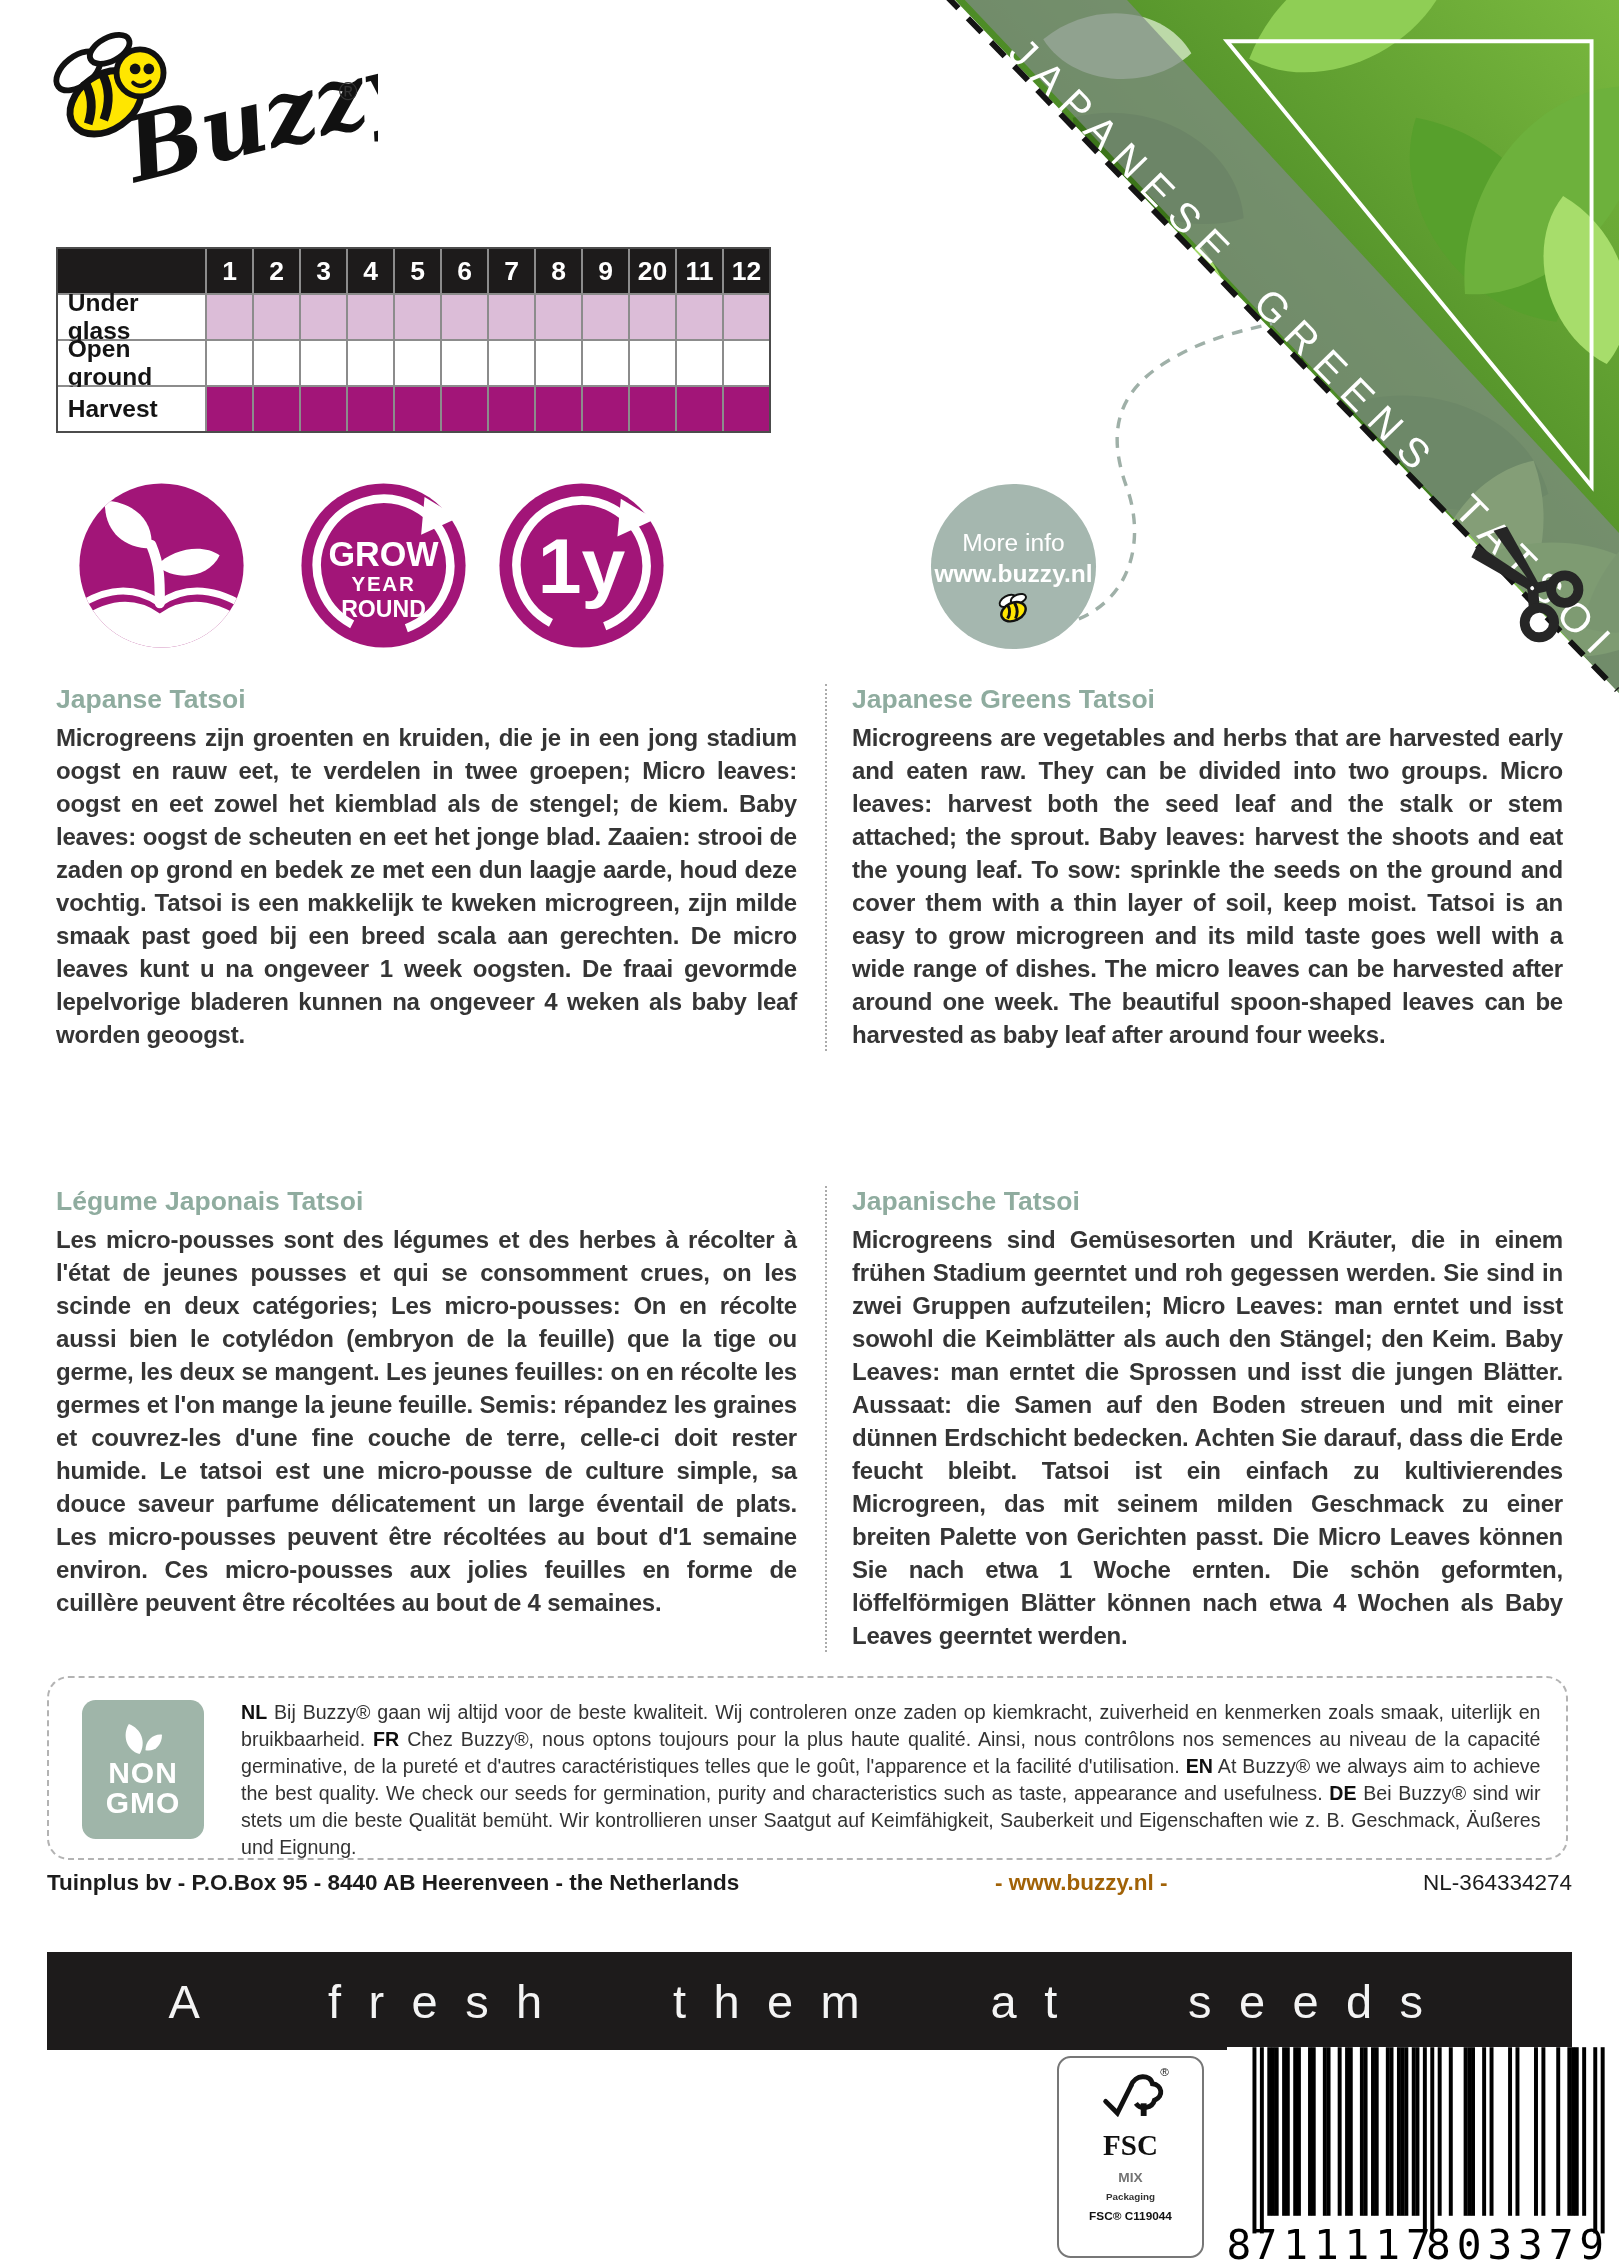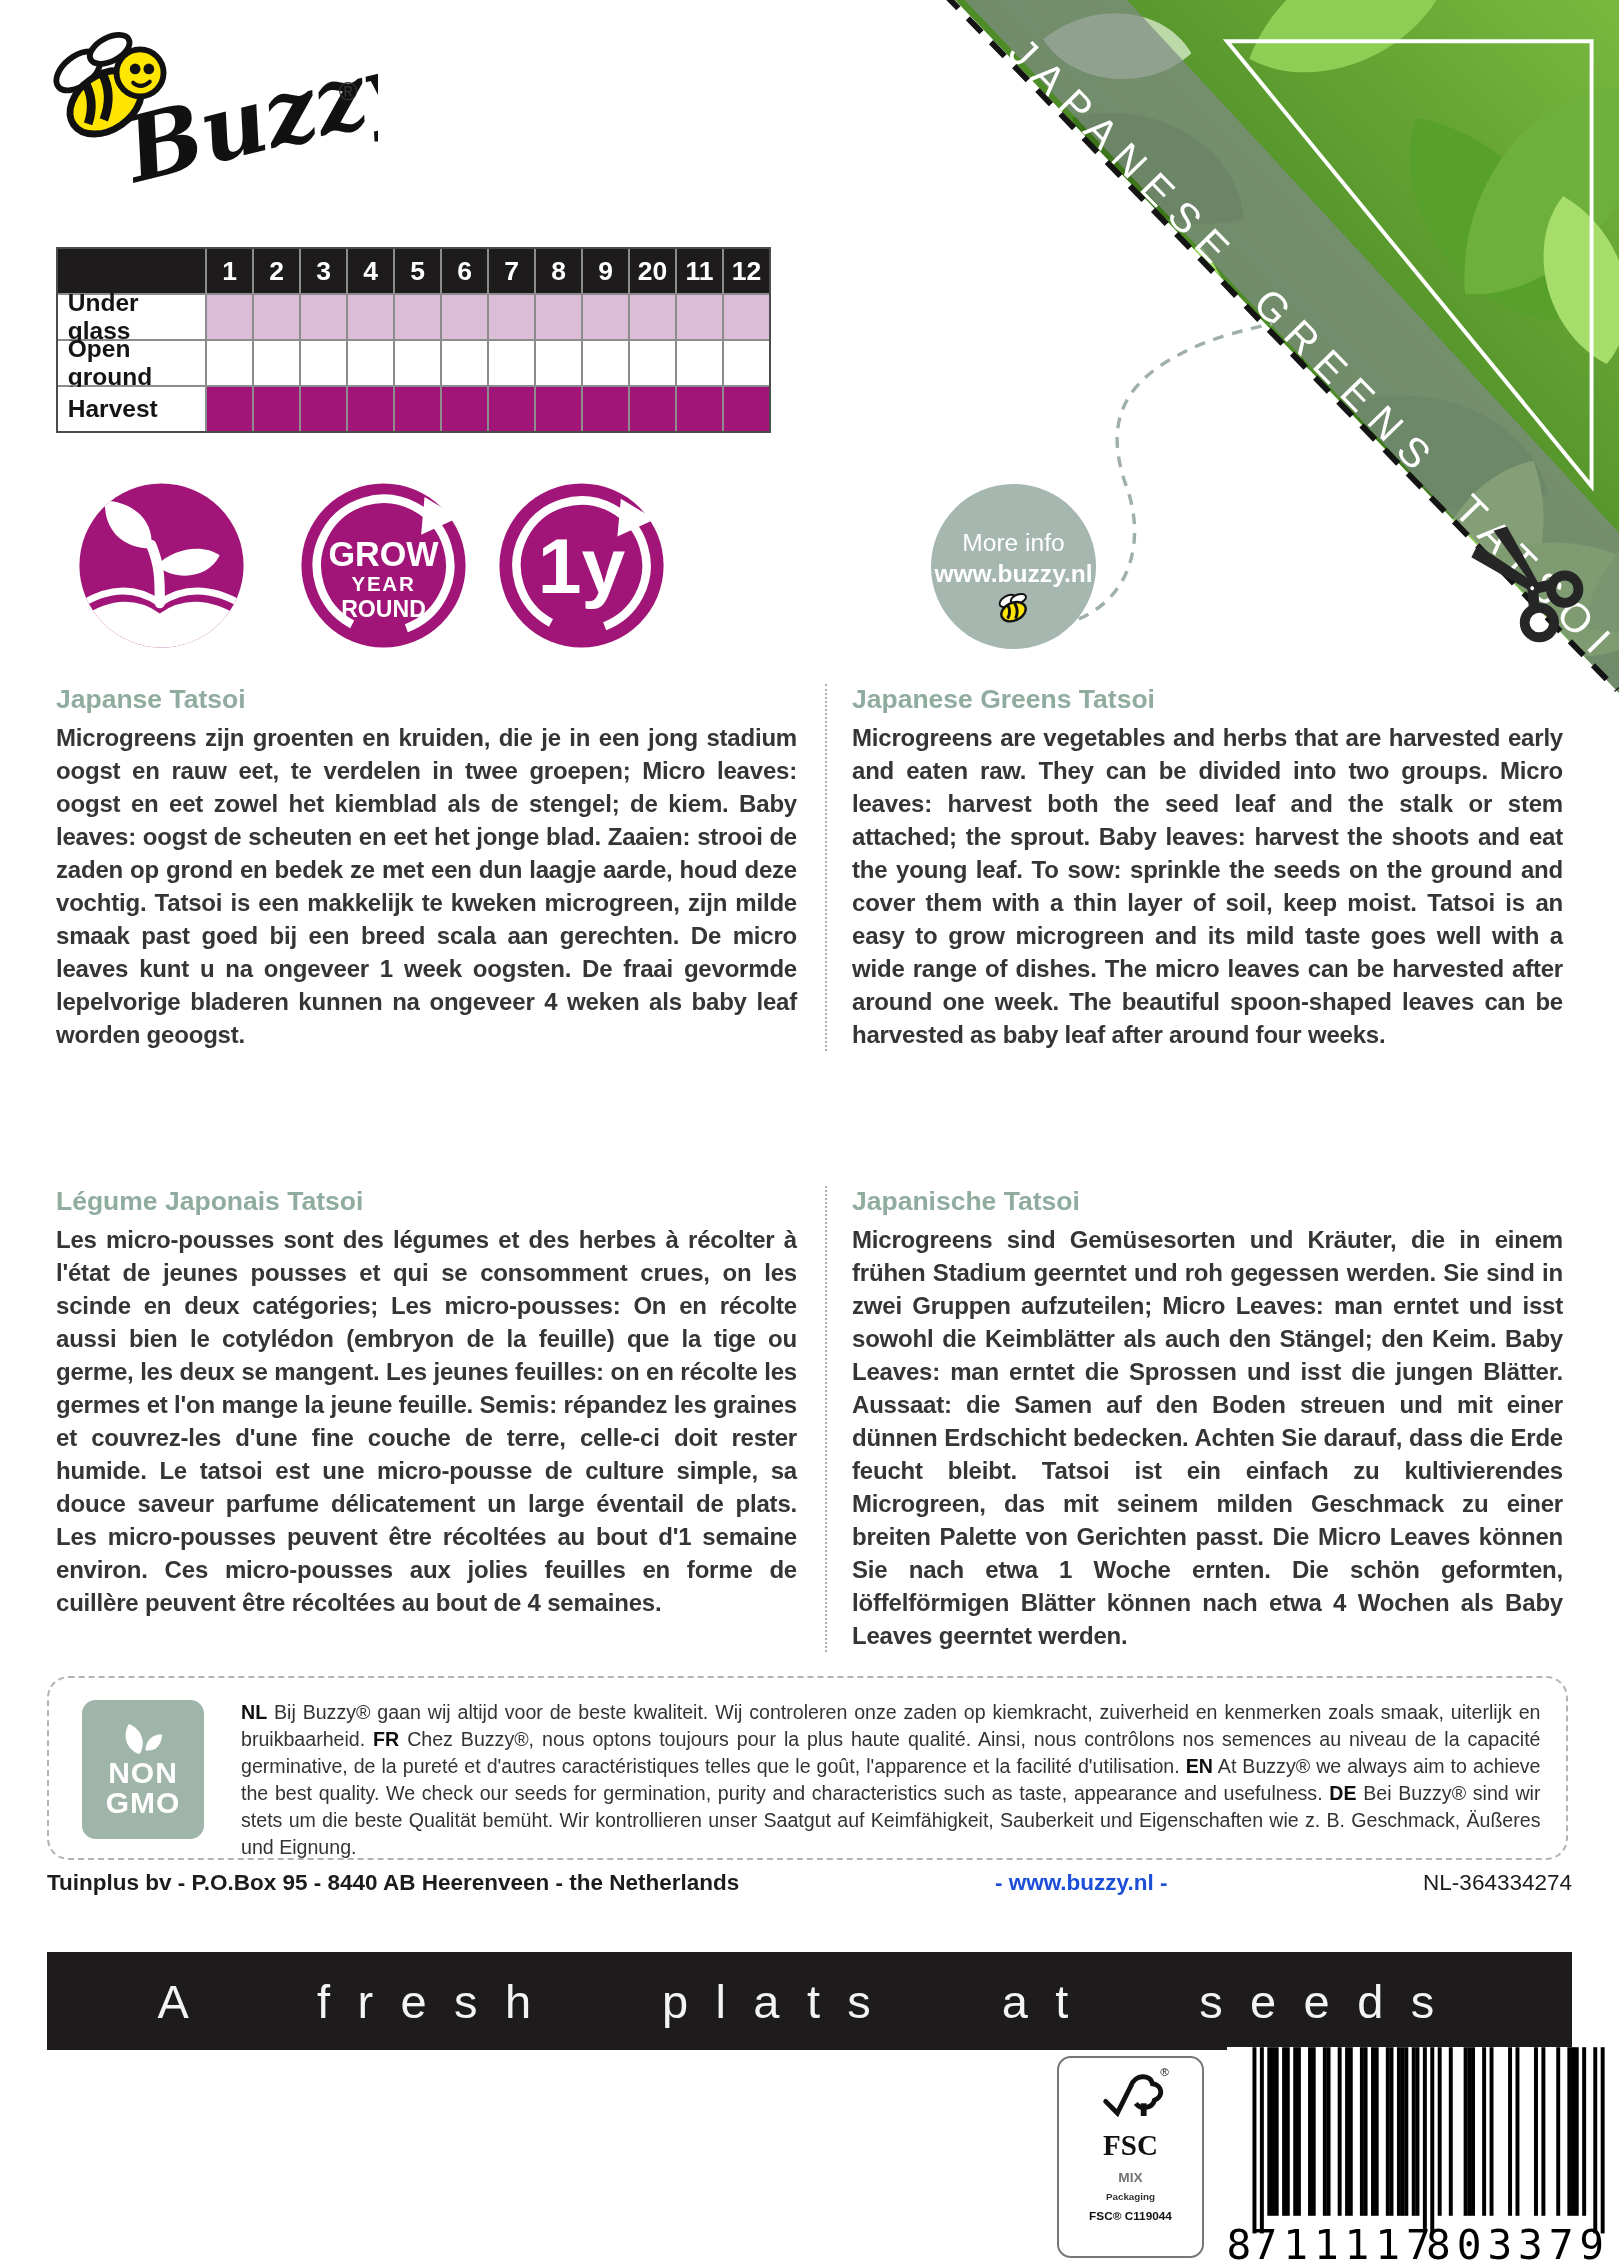--- a/index.html
+++ b/index.html
@@ -46,21 +46,21 @@
         background:#9FB5A9;display:flex;flex-direction:column;align-items:center;
         justify-content:center;color:#fff;}
   #nongmo .t{font-size:30px;font-weight:bold;line-height:30px;letter-spacing:1px;}
   #quality p{position:absolute;left:192px;top:21px;right:25.5px;margin:0;font-size:19.6px;
         line-height:27px;text-align:justify;color:#333;}
   #quality p b{color:#0f0f0f;}
   
   #footer{position:absolute;left:47px;top:1870px;width:1525px;display:flex;
         justify-content:space-between;align-items:baseline;font-size:22.5px;}
   #footer .addr{font-weight:bold;color:#1c1c1c;}
-  #footer .site{font-weight:bold;color:#1d4ed8;}
+  #footer .site{font-weight:bold;color:#a16207;}
   #footer .art{color:#1c1c1c;}
   #banner{position:absolute;left:47px;top:1952px;width:1525px;height:98px;background:#1d1b1b;
         color:#f4f4f4;display:flex;align-items:center;justify-content:center;
         font-size:47px;letter-spacing:27.4px;word-spacing:63px;white-space:nowrap;}
   
   #fsc{position:absolute;left:1057px;top:2056px;width:147px;height:202px;border:2.9px solid #777;
         border-radius:13.7px;display:flex;flex-direction:column;align-items:center;
         justify-content:flex-start;padding-top:5.9px;box-sizing:border-box;background:#fff;}
   #fsc .name{font-family:"Liberation Serif",serif;font-weight:bold;font-size:29px;color:#111;margin-top:2px;}
   #fsc .mix{font-size:13.7px;color:#737373;margin-top:7.8px;font-weight:bold;}
@@ -270,21 +270,21 @@
     <p><b>NL</b> Bij Buzzy® gaan wij altijd voor de beste kwaliteit. Wij controleren onze zaden op kiemkracht, zuiverheid en kenmerken zoals smaak, uiterlijk en bruikbaarheid. <b>FR</b> Chez Buzzy®, nous optons toujours pour la plus haute qualité. Ainsi, nous contrôlons nos semences au niveau de la capacité germinative, de la pureté et d'autres caractéristiques telles que le goût, l'apparence et la facilité d'utilisation. <b>EN</b> At Buzzy® we always aim to achieve the best quality. We check our seeds for germination, purity and characteristics such as taste, appearance and usefulness. <b>DE</b> Bei Buzzy® sind wir stets um die beste Qualität bemüht. Wir kontrollieren unser Saatgut auf Keimfähigkeit, Sauberkeit und Eigenschaften wie z. B. Geschmack, Äußeres und Eignung.</p>
   </div>
 
   <div id="footer">
     <span class="addr">Tuinplus bv - P.O.Box 95 - 8440 AB Heerenveen - the Netherlands</span>
     <span class="site">- www.buzzy.nl -</span>
     <span class="art">NL-364334274</span>
   </div>
 
   <div id="banner">
-    <span>A fresh plats at seeds</span>
+    <span>A fresh them at seeds</span>
   </div>
 
   <div id="fsc">
     <svg width="78" height="63" viewBox="0 0 80 64">
       <path d="M14 38 L26 50 L40 22" stroke="#111" stroke-width="5" fill="none" stroke-linecap="round"></path>
       <path d="M40 22 C 44 10 60 10 62 20 C 72 21 74 33 64 37 C 62 45 50 47 45 40" fill="none" stroke="#111" stroke-width="5"></path>
       <rect x="50" y="40" width="6" height="13" fill="#111"></rect>
       <text x="70" y="12" font-size="12" fill="#111">®</text>
     </svg>
     <div class="name">FSC</div>

